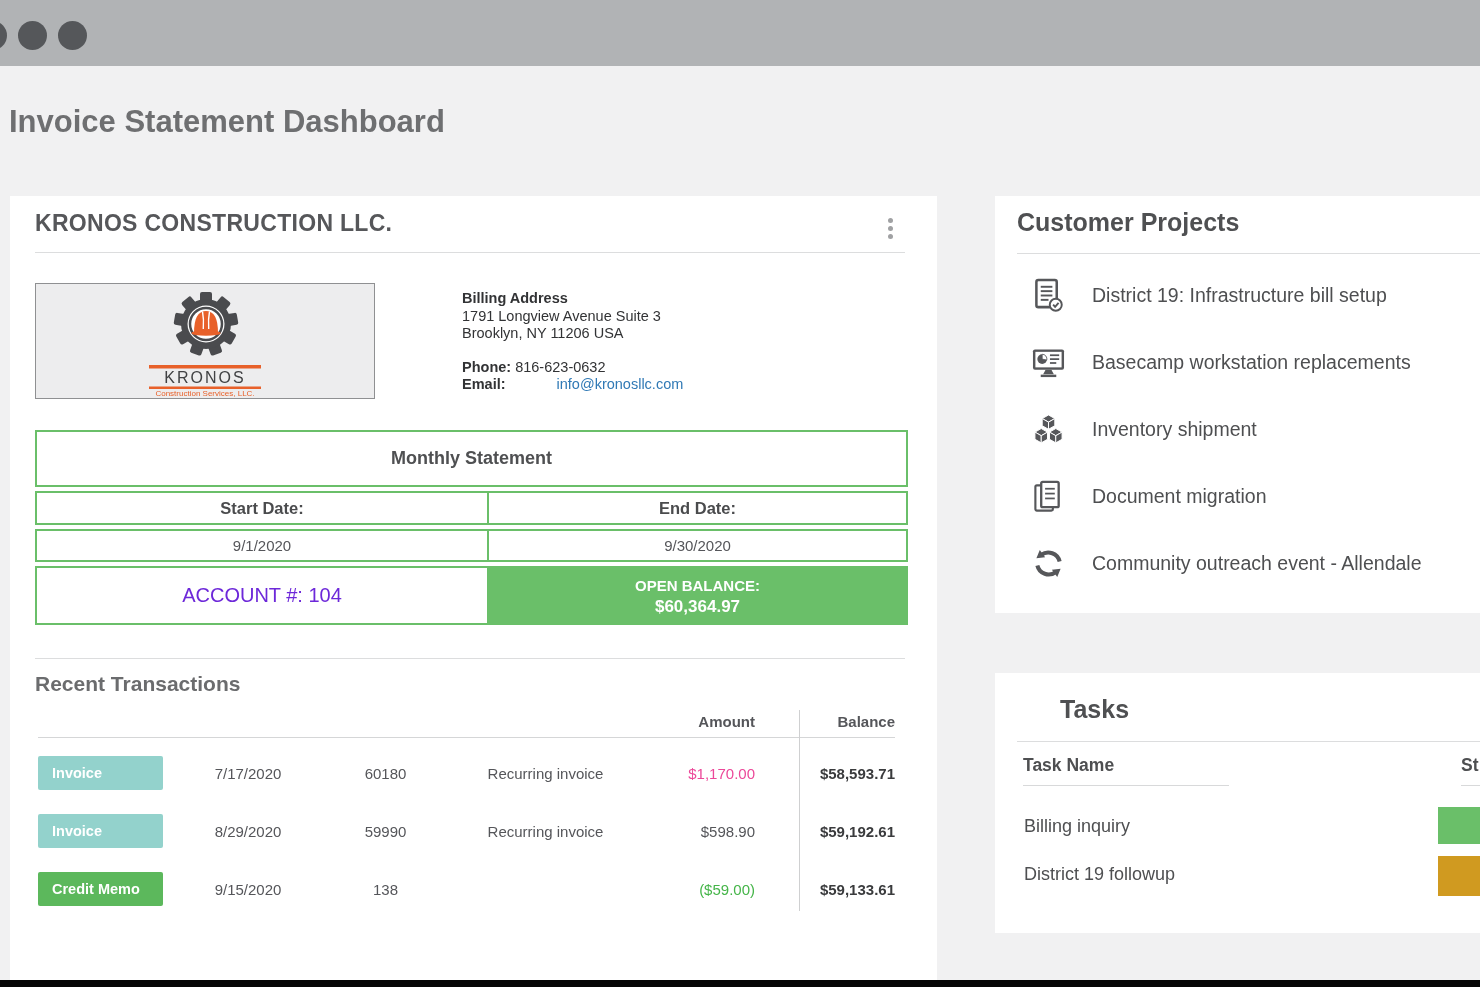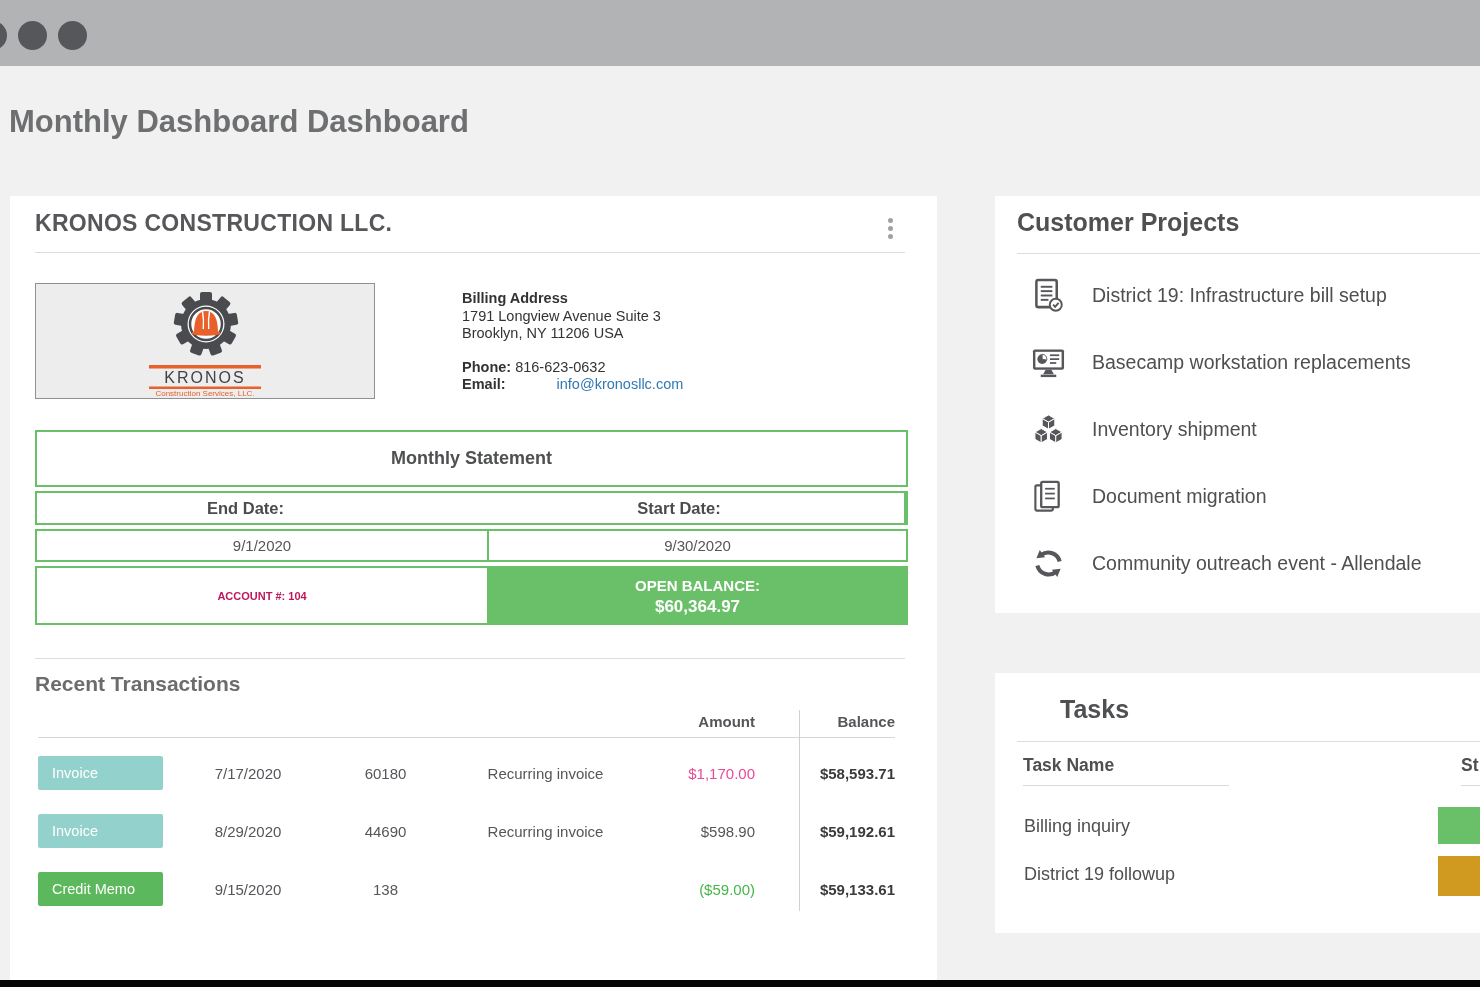--- a/index.html
+++ b/index.html
@@ -39,35 +39,35 @@
   .s-row{border:2px solid #6abf69;box-sizing:border-box;margin-bottom:4px;display:flex;background:#fff;}
   .s-title{height:57px;align-items:center;justify-content:center;font-size:18px;font-weight:bold;color:#4f5052;}
   .s-cell{display:flex;align-items:center;justify-content:center;box-sizing:border-box;}
   .s-left{width:452px;border-right:2px solid #6abf69;}
   .s-right{flex:1;}
   .s-lbl{height:34px;}
   .s-lbl .s-cell{font-size:16.5px;font-weight:bold;color:#4a4b4d;}
   .s-val{height:33px;text-align:right;}
   .s-val .s-cell{font-size:15px;color:#55565a;}
   .s-acct{height:59px;}
-  .s-acct .s-left{font-size:11px;font-weight:bold;color:#be185d;}
+  .s-acct .s-left{font-size:20px;font-weight:normal;color:#6d28d9;}
   .s-balance{flex-direction:column;color:#fff;font-weight:bold;line-height:21px;}
   .s-balance .ob1{font-size:15px;}
   .s-balance .ob2{font-size:17px;}
   
   .rt-head{position:absolute;left:25px;top:476px;font-size:21px;font-weight:bold;color:#6b6c6e;}
   .t-grid{display:grid;grid-template-columns:125px 170px 105px 215px 146px 96px;align-items:center;}
   .t-header{position:absolute;left:28px;top:513px;width:857px;height:24px;font-size:15px;font-weight:bold;color:#55565a;}
   .t-header .h-amount{text-align:right;padding-right:44px;grid-column:5;}
   .t-header .h-balance{text-align:right;grid-column:6;}
   .t-hline{position:absolute;left:28px;top:541px;width:857px;height:1px;background:#d5d6d7;}
   .t-vline{position:absolute;left:789px;top:514px;width:1px;height:201px;background:#cfd0d1;}
   .t-row{position:absolute;left:28px;width:857px;height:34px;}
   .t-row.r0{top:560px;} .t-row.r1{top:618px;} .t-row.r2{top:676px;}
-  .t-badge{height:34px;display:flex;align-items:center;padding-left:14px;box-sizing:border-box;color:#fff;font-size:14.5px;font-weight:normal;border-radius:2px;}
+  .t-badge{height:34px;display:flex;align-items:center;padding-left:14px;box-sizing:border-box;color:#fff;font-size:14.5px;font-weight:bold;border-radius:2px;}
   .t-date,.t-num,.t-desc{text-align:center;font-size:15px;color:#55565a;}
   .t-amount{text-align:right;padding-right:44px;font-size:15px;color:#55565a;}
   .t-balance{text-align:right;font-size:15px;font-weight:bold;color:#3a3b3d;}
   
   .p-head,.tk-head{position:absolute;left:22px;top:12px;font-size:25px;font-weight:bold;color:#4f5052;}
   .p-items{position:absolute;left:0;top:66px;right:0;}
   .p-item{height:67px;display:flex;align-items:center;cursor:pointer;}
   .p-icon{width:34px;margin-left:36px;display:flex;align-items:center;justify-content:center;}
   .p-label{margin-left:27px;font-size:19.5px;color:#4e4f51;}
   
@@ -85,21 +85,21 @@
 </style>
 </head>
 <body>
 
 <div class="topbar">
   <span class="win-dot d1"></span>
   <span class="win-dot d2"></span>
   <span class="win-dot d3"></span>
 </div>
 
-<div class="page-title">Monthly Dashboard Dashboard</div>
+<div class="page-title">Invoice Statement Dashboard</div>
 
 <div class="card card-l">
   <div class="co-title">KRONOS CONSTRUCTION LLC.</div>
   <div class="kebab">
       <i></i>
       <i></i>
       <i></i>
     </div>
   <div class="hline" style="left:25px;right:32px;top:56px;"></div>
 
@@ -155,22 +155,22 @@
     <div>1791 Longview Avenue Suite 3</div>
     <div>Brooklyn, NY 11206 USA</div>
     <div class="gap"></div>
     <div><b>Phone:</b> <span>816-623-0632</span></div>
     <div><b>Email:</b> <a href="#" class="mailto" style="color: rgb(48, 121, 181); padding-left: 47px;">info@kronosllc.com</a></div>
   </div>
 
   <div class="stmt">
     <div class="s-row s-title">Monthly Statement</div>
     <div class="s-row s-lbl">
+      <div class="s-cell s-left">Start Date:</div>
       <div class="s-cell s-right">End Date:</div>
-      <div class="s-cell s-left">Start Date:</div>
     </div>
     <div class="s-row s-val">
       <div class="s-cell s-left">9/1/2020</div>
       <div class="s-cell s-right">9/30/2020</div>
     </div>
     <div class="s-row s-acct">
       <div class="s-cell s-left">ACCOUNT #: 104</div>
       <div class="s-cell s-right s-balance" style="background: rgb(106, 191, 105);">
         <span class="ob1">OPEN BALANCE:</span>
         <span class="ob2">$60,364.97</span>
@@ -192,21 +192,21 @@
     <span class="t-badge" style="background: rgb(147, 210, 204);">Invoice</span>
     <span class="t-date">7/17/2020</span>
     <span class="t-num">60180</span>
     <span class="t-desc">Recurring invoice</span>
     <span class="t-amount" style="color: #ec4899;">$1,170.00</span>
     <span class="t-balance">$58,593.71</span>
   </div>
   <div class="t-row t-grid r1">
     <span class="t-badge" style="background: rgb(147, 210, 204);">Invoice</span>
     <span class="t-date">8/29/2020</span>
-    <span class="t-num">44690</span>
+    <span class="t-num">59990</span>
     <span class="t-desc">Recurring invoice</span>
     <span class="t-amount" style="color: rgb(85, 86, 90);">$598.90</span>
     <span class="t-balance">$59,192.61</span>
   </div>
   <div class="t-row t-grid r2">
     <span class="t-badge" style="background: rgb(92, 184, 92);">Credit Memo</span>
     <span class="t-date">9/15/2020</span>
     <span class="t-num">138</span>
     <span class="t-desc"></span>
     <span class="t-amount" style="color: rgb(69, 181, 73);">($59.00)</span>

